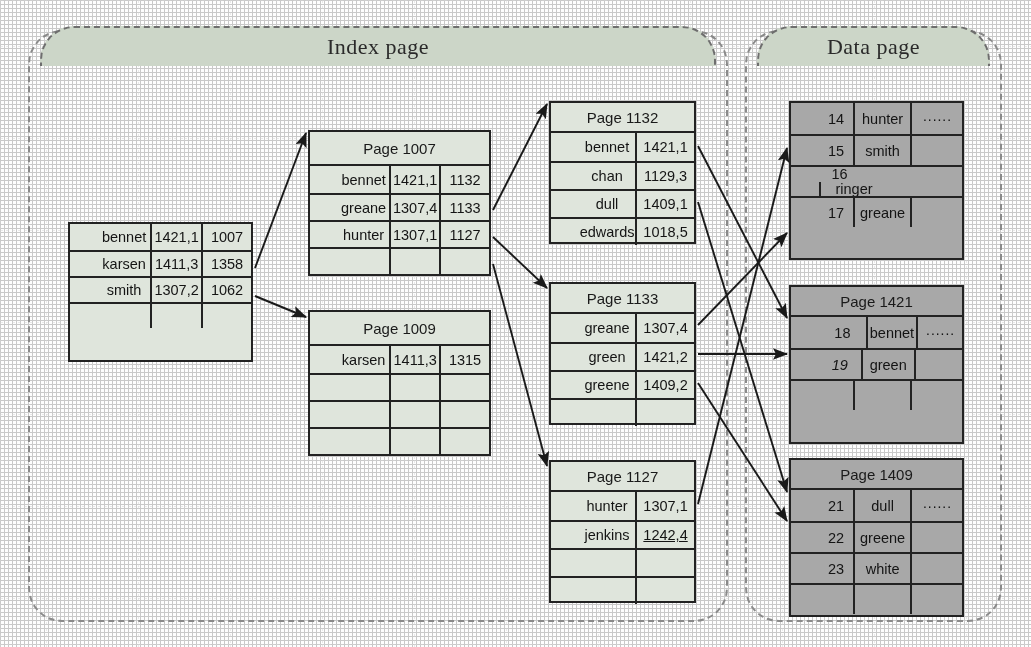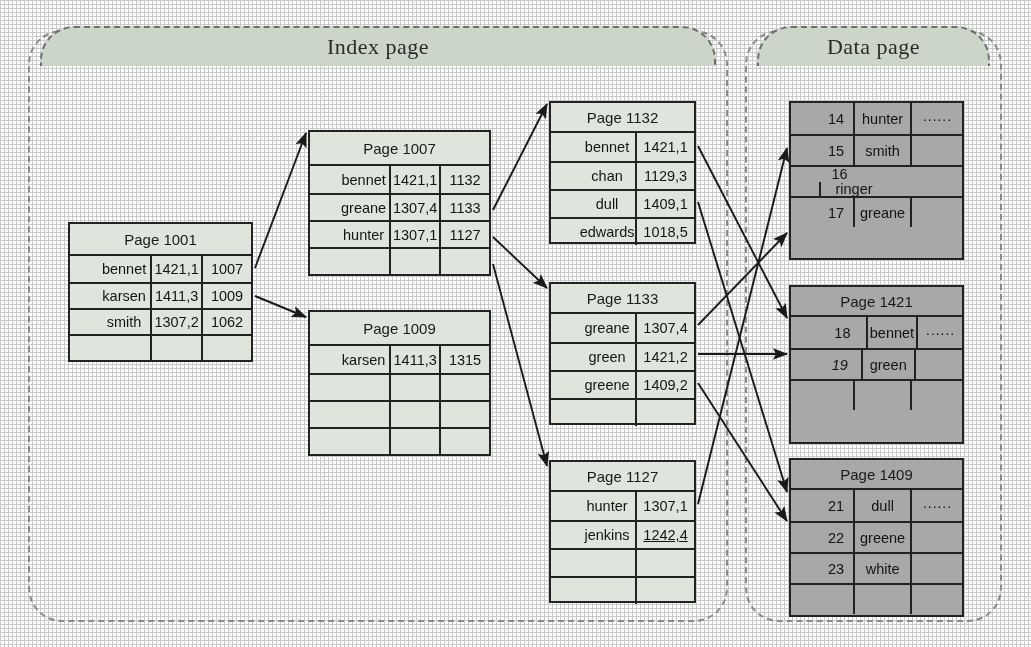--- a/index.html
+++ b/index.html
@@ -101,30 +101,29 @@
   <div class="region-banner" style="left:40px;top:26px;width:676px;height:40px;justify-content:center;">
     <span>Index page</span>
   </div>
 
   <div class="region" style="left:745px;top:30px;width:257px;height:592px;"></div>
   <div class="region-banner" style="left:757px;top:26px;width:233px;height:40px;">
     <span>Data page</span>
   </div>
 
   <div class="page" id="page-1001" style="left:68px;top:222px;width:185px;height:140px;">
-    <div class="title" style="height:32px;">Page 1001</div>
     <div class="row" style="height:26px;">
       <div class="cell" style="width:62px;">bennet</div>
       <div class="cell" style="width:60px;">1421,1</div>
       <div class="cell" style="width:59px;">1007</div>
     </div>
     <div class="row" style="height:26px;">
       <div class="cell" style="width:62px;">karsen</div>
       <div class="cell" style="width:60px;">1411,3</div>
-      <div class="cell" style="width:59px;">1009</div>
+      <div class="cell" style="width:59px;">1358</div>
     </div>
     <div class="row" style="height:26px;">
       <div class="cell" style="width:62px;">smith</div>
       <div class="cell" style="width:60px;">1307,2</div>
       <div class="cell" style="width:59px;">1062</div>
     </div>
     <div class="row" style="height:26px;">
       <div class="cell" style="width:62px;"></div>
       <div class="cell" style="width:60px;"></div>
       <div class="cell" style="width:59px;"></div>

